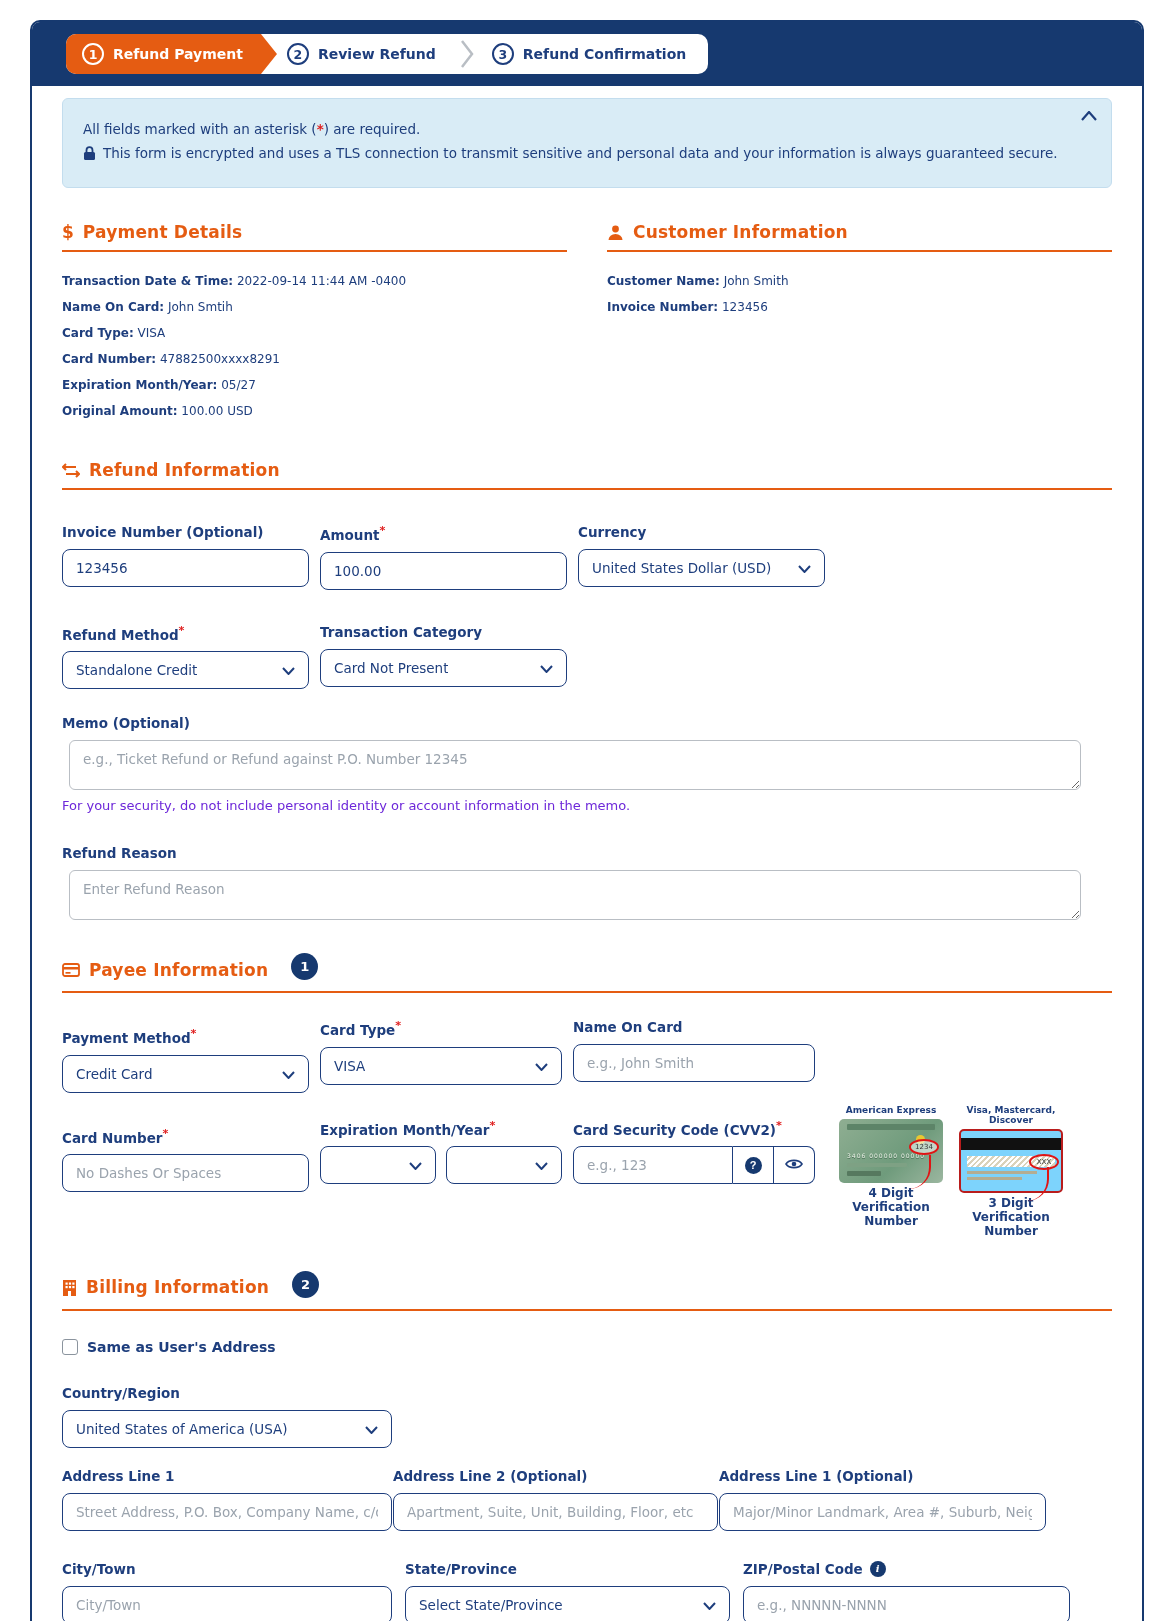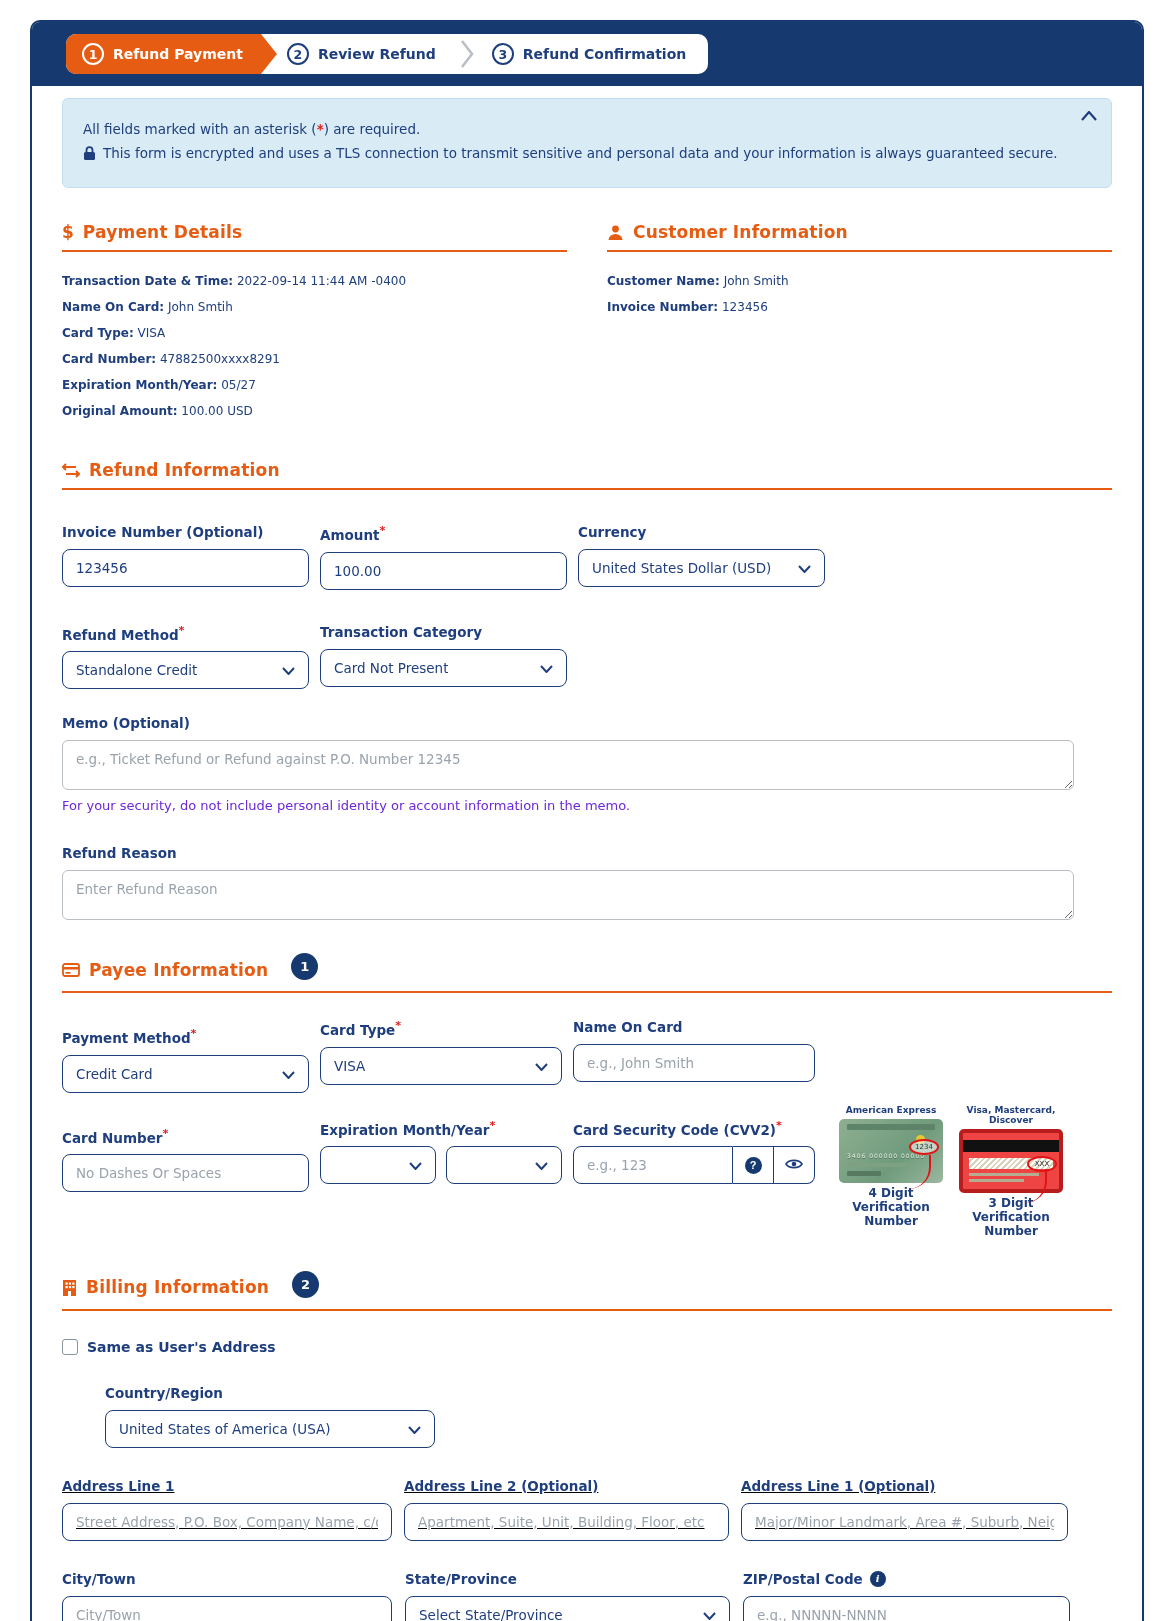--- a/index.html
+++ b/index.html
@@ -40,21 +40,21 @@
 
   .frow { display:flex; gap:11px; margin-top:26px; }
   .fcol { display:flex; flex-direction:column; }
   .w247 { width:247px;margin-top:8px; } .w242 { width:242px; } .w330 { width:330px; } .w325 { width:325px; } .w327 { width:327px; }
   label.flabel { font-size:13.5px; font-weight:700; color:#1e3e7d; margin-bottom:9px; }
   .inp, .sel { height:38px; border:1px solid #1e3e7d; border-radius:8px; background:#fff; font-size:13.5px; color:#1e3e7d; padding:0 13px; width:100%; font-family:inherit; }
   .inp::placeholder { color:#9aa3ad; }
   .sel { display:flex; align-items:center; justify-content:space-between; cursor:pointer; }
   .sel .sel-txt { overflow:hidden; white-space:nowrap; }
   .chevron-down { flex:none; margin-left:8px; }
-  textarea.tarea { width:1012px; height:50px; border:1px solid #b9bec4; border-radius:6px; font-family:inherit; font-size:13.5px; color:#1e3e7d; padding:10px 13px; resize:vertical; }
+  textarea.tarea { width:1012px; height:50px; border:1px solid #b9bec4; border-radius:6px; font-family:inherit; font-size:13.5px; color:#1e3e7d; padding:10px 13px; resize:vertical;margin-left:7px; }
   textarea.tarea::placeholder { color:#9aa3ad; }
   .helper { font-size:13px; color:#6d28d9; margin-top:8px; }
 
   
   .cvv-group { display:flex; width:242px; }
   .cvv-group .inp { border-radius:8px 0 0 8px; flex:1; min-width:0; }
   .cvv-btn { width:41px; height:38px; border:1px solid #1e3e7d; border-left:none; background:#fff; display:flex; align-items:center; justify-content:center; cursor:pointer; }
   .cvv-btn:last-child { border-radius:0 8px 8px 0; }
   .q-circle { width:17px; height:17px; border-radius:50%; background:#16396f; color:#fff; font-size:11px; font-weight:700; display:flex; align-items:center; justify-content:center; }
 
@@ -63,21 +63,21 @@
   .card-fig { width:110px; text-align:center; position:relative; }
   .card-fig .cf-title { font-size:9px; font-weight:700; color:#1e3e7d; margin-bottom:4px; }
   .card-fig .cf-caption { font-size:12px; font-weight:700; color:#1e3e7d; margin-top:3px; }
   .card-face { width:104px; height:64px; border-radius:5px; margin:0 auto; position:relative; overflow:visible; }
   .amex { background:linear-gradient(135deg,#8fae92,#6f9b7c 60%,#9cb7a0); }
   .amex .a-head { position:absolute; top:5px; left:8px; right:8px; height:6px; font-size:5px; color:#e8f0e6; letter-spacing:.5px; background:#5d8468; border-radius:1px; }
   .amex .a-dot { position:absolute; top:16px; right:18px; width:9px; height:9px; border-radius:50%; background:#e8c832; }
   .amex .a-num { position:absolute; top:33px; left:8px; font-size:6px; color:#eef4ea; letter-spacing:1px; text-shadow:0 1px 0 #44684f; }
   .amex .a-line { position:absolute; top:44px; left:8px; width:60px; height:4px; background:#7ea184; border-radius:1px; }
   .amex .a-line2 { position:absolute; top:52px; left:8px; width:34px; height:5px; background:#56795f; border-radius:1px; }
-  .visa-back { background:#ef4444; border:4px solid #b91c1c; }
+  .visa-back { background:#7dd3fc; border:2px solid #b91c1c; }
   .visa-back .v-stripe { position:absolute; top:7px; left:0; right:0; height:12px; background:#111; }
   .visa-back .v-sig { position:absolute; top:25px; left:6px; right:6px; height:11px; background:repeating-linear-gradient(135deg,#fff,#fff 2px,#d9d2ba 2px,#d9d2ba 4px); }
   .visa-back .v-txt { position:absolute; top:40px; left:6px; width:70px; height:3px; background:#b4ad92; }
   .visa-back .v-txt2 { position:absolute; top:46px; left:6px; width:55px; height:3px; background:#b4ad92; }
   .cvv-ellipse { position:absolute; border:2px solid #e01414; border-radius:50%; width:30px; height:16px; display:flex; align-items:center; justify-content:center; font-size:7px; color:#333; background:rgba(255,255,255,.55); }
   .amex .cvv-ellipse { top:20px; right:4px; }
   .visa-back .cvv-ellipse { top:23px; right:2px; background:transparent; }
   .tail { position:absolute; width:22px; height:34px; border-right:2px solid #e01414; border-bottom-right-radius:22px; right:12px; top:36px; }
 
   
@@ -365,33 +365,33 @@
         </span>
         <h2>Billing Information</h2>
         <span class="badge">2</span>
       </div>
 
       <div class="chkrow">
         <span class="chkbox"></span>
         <span class="chklabel">Same as User's Address</span>
       </div>
 
-      <div class="frow" style="margin-top:30px;margin-left:43px;">
+      <div class="frow" style="margin-top:30px;">
         <div class="fcol w330">
           <label class="flabel"><span>Country/Region</span></label>
           <div class="sel">
             <span class="sel-txt">United States of America (USA)</span>
             <span class="chevron-down"><svg width="13" height="8" viewBox="0 0 13 8">
                   <polyline points="1,1 6.5,7 12,1" fill="none" stroke="#1e3e7d" stroke-width="2"></polyline>
                 </svg></span>
           </div>
         </div>
       </div>
 
-      <div class="frow" style="gap:12px; margin-top:30px;text-decoration:underline;">
+      <div class="frow" style="gap:1px; margin-top:20px;">
         <div class="fcol w330">
           <label class="flabel"><span>Address Line 1</span></label>
           <input class="inp" placeholder="Street Address, P.O. Box, Company Name, c/o" style="">
         </div>
         <div class="fcol w325">
           <label class="flabel"><span>Address Line 2 (Optional)</span></label>
           <input class="inp" placeholder="Apartment, Suite, Unit, Building, Floor, etc" style="">
         </div>
         <div class="fcol w327">
           <label class="flabel"><span>Address Line 1 (Optional)</span></label>

